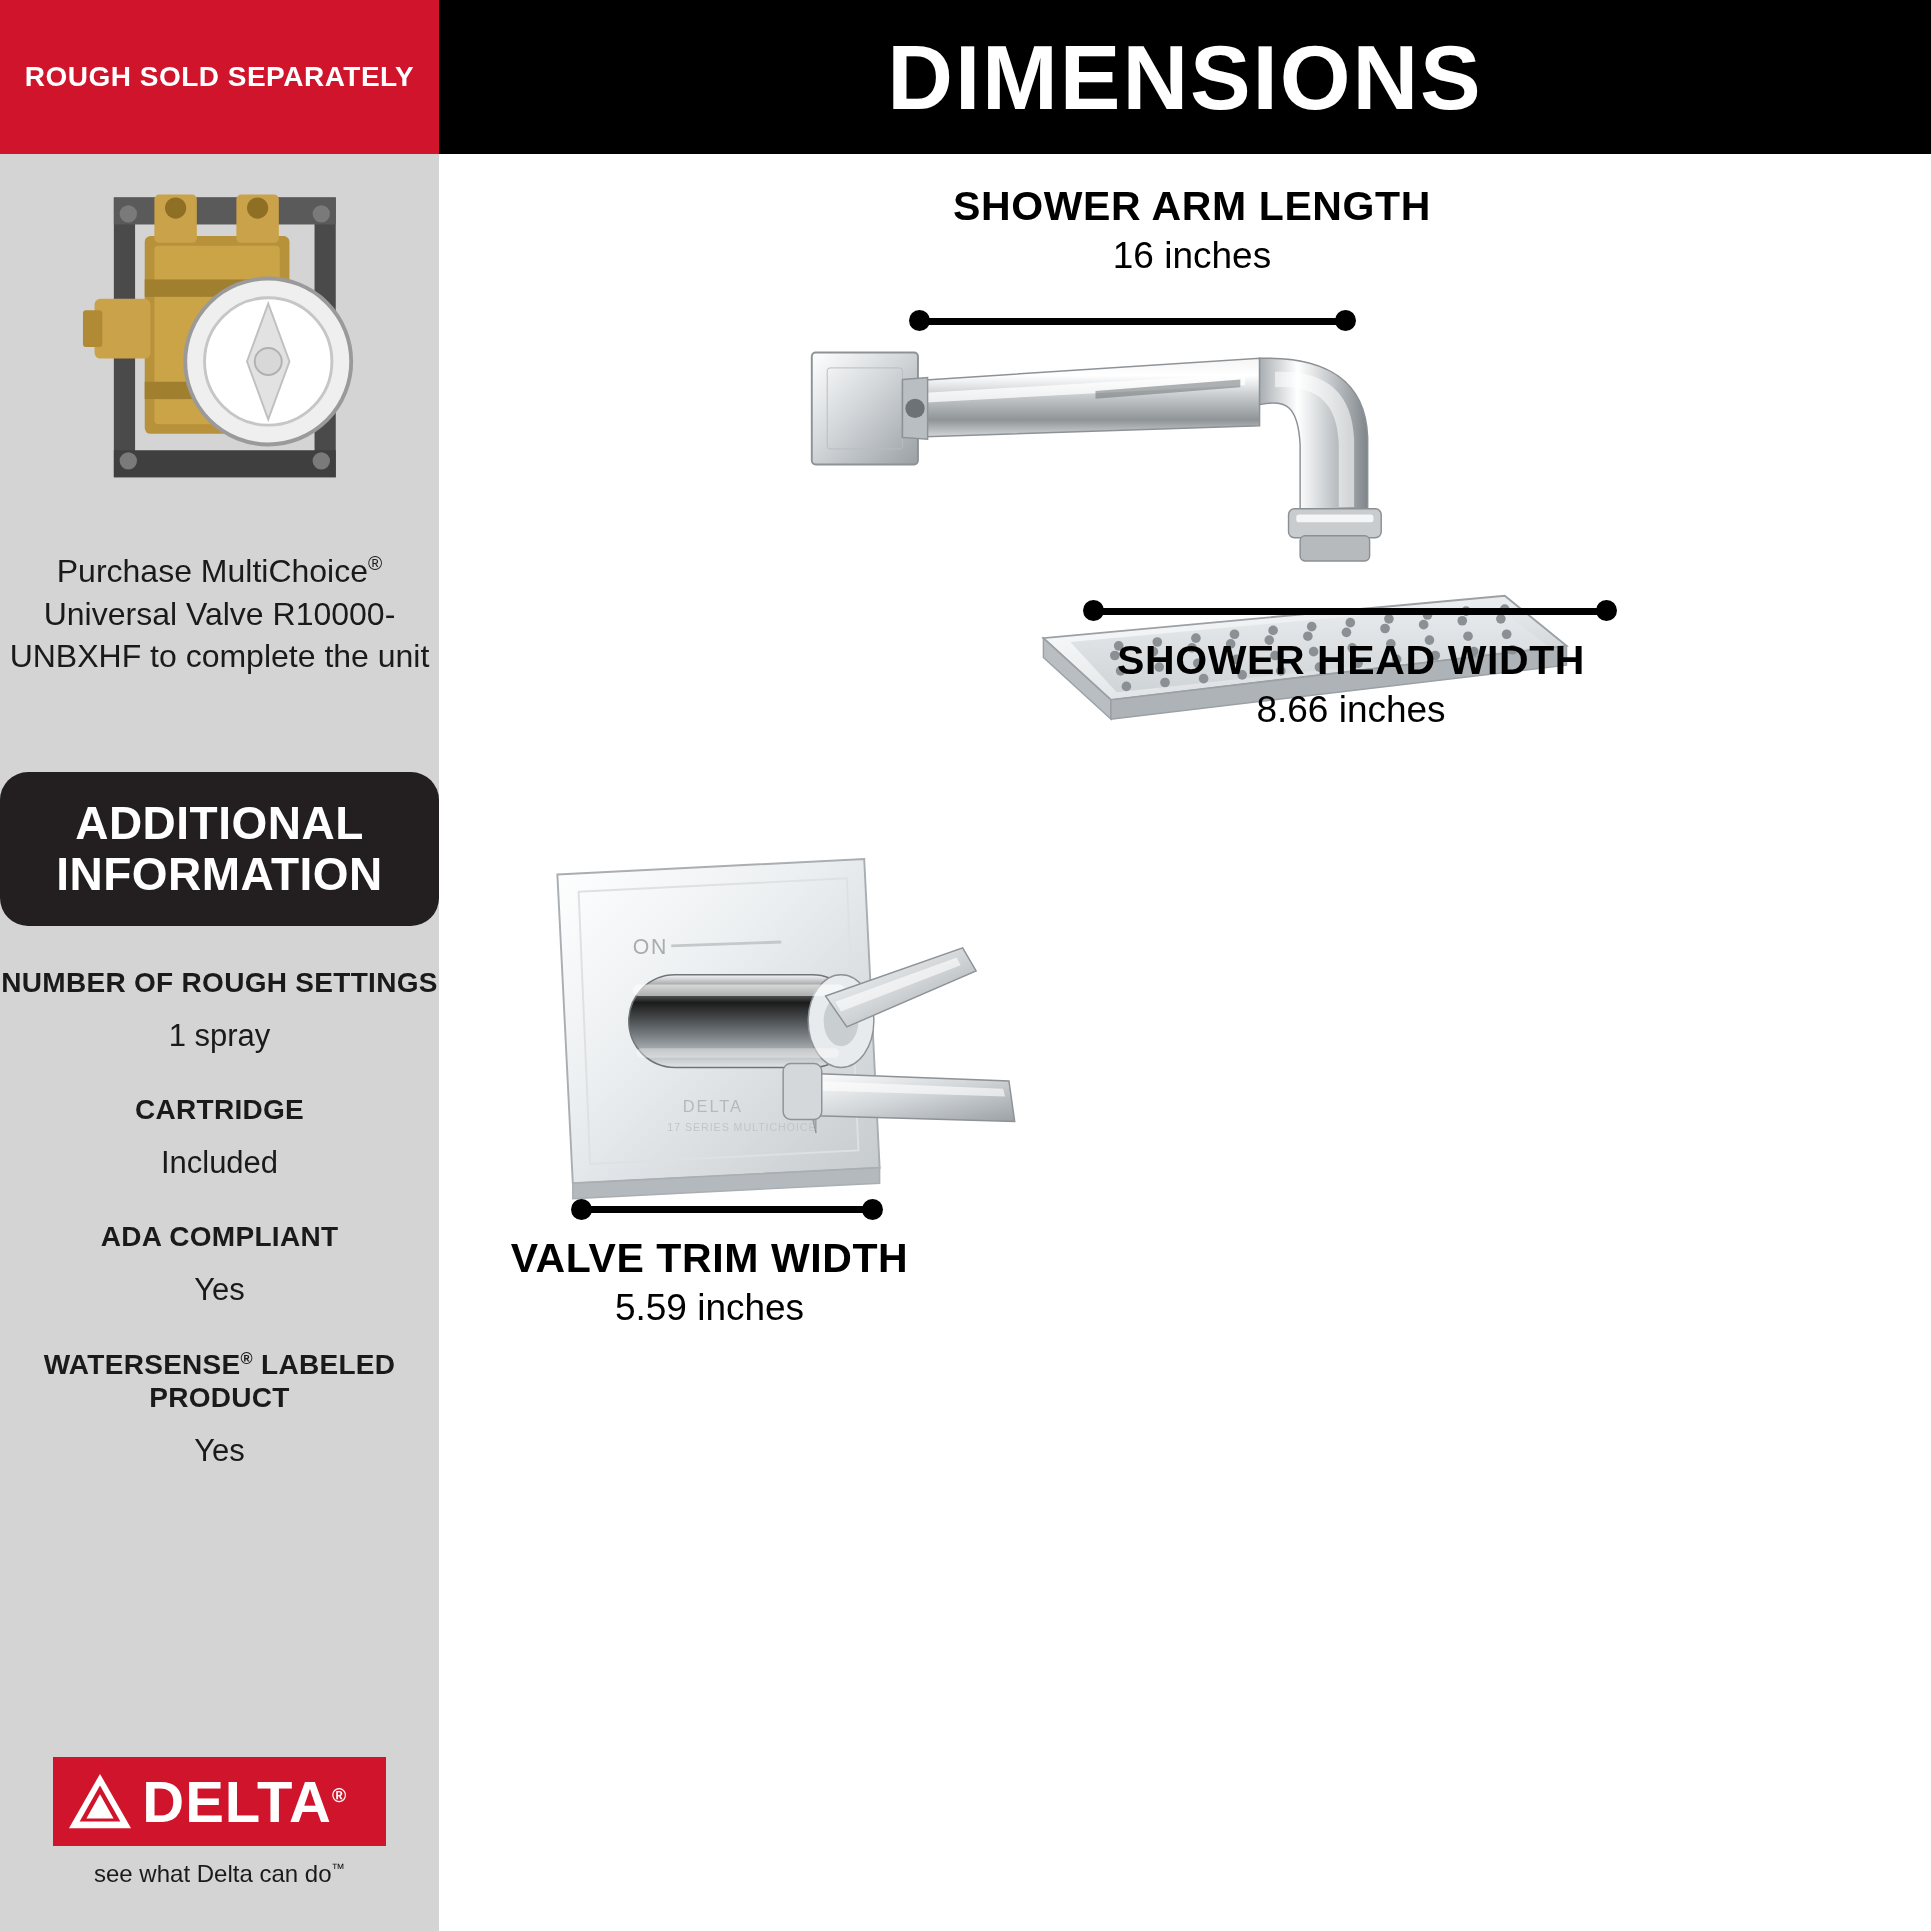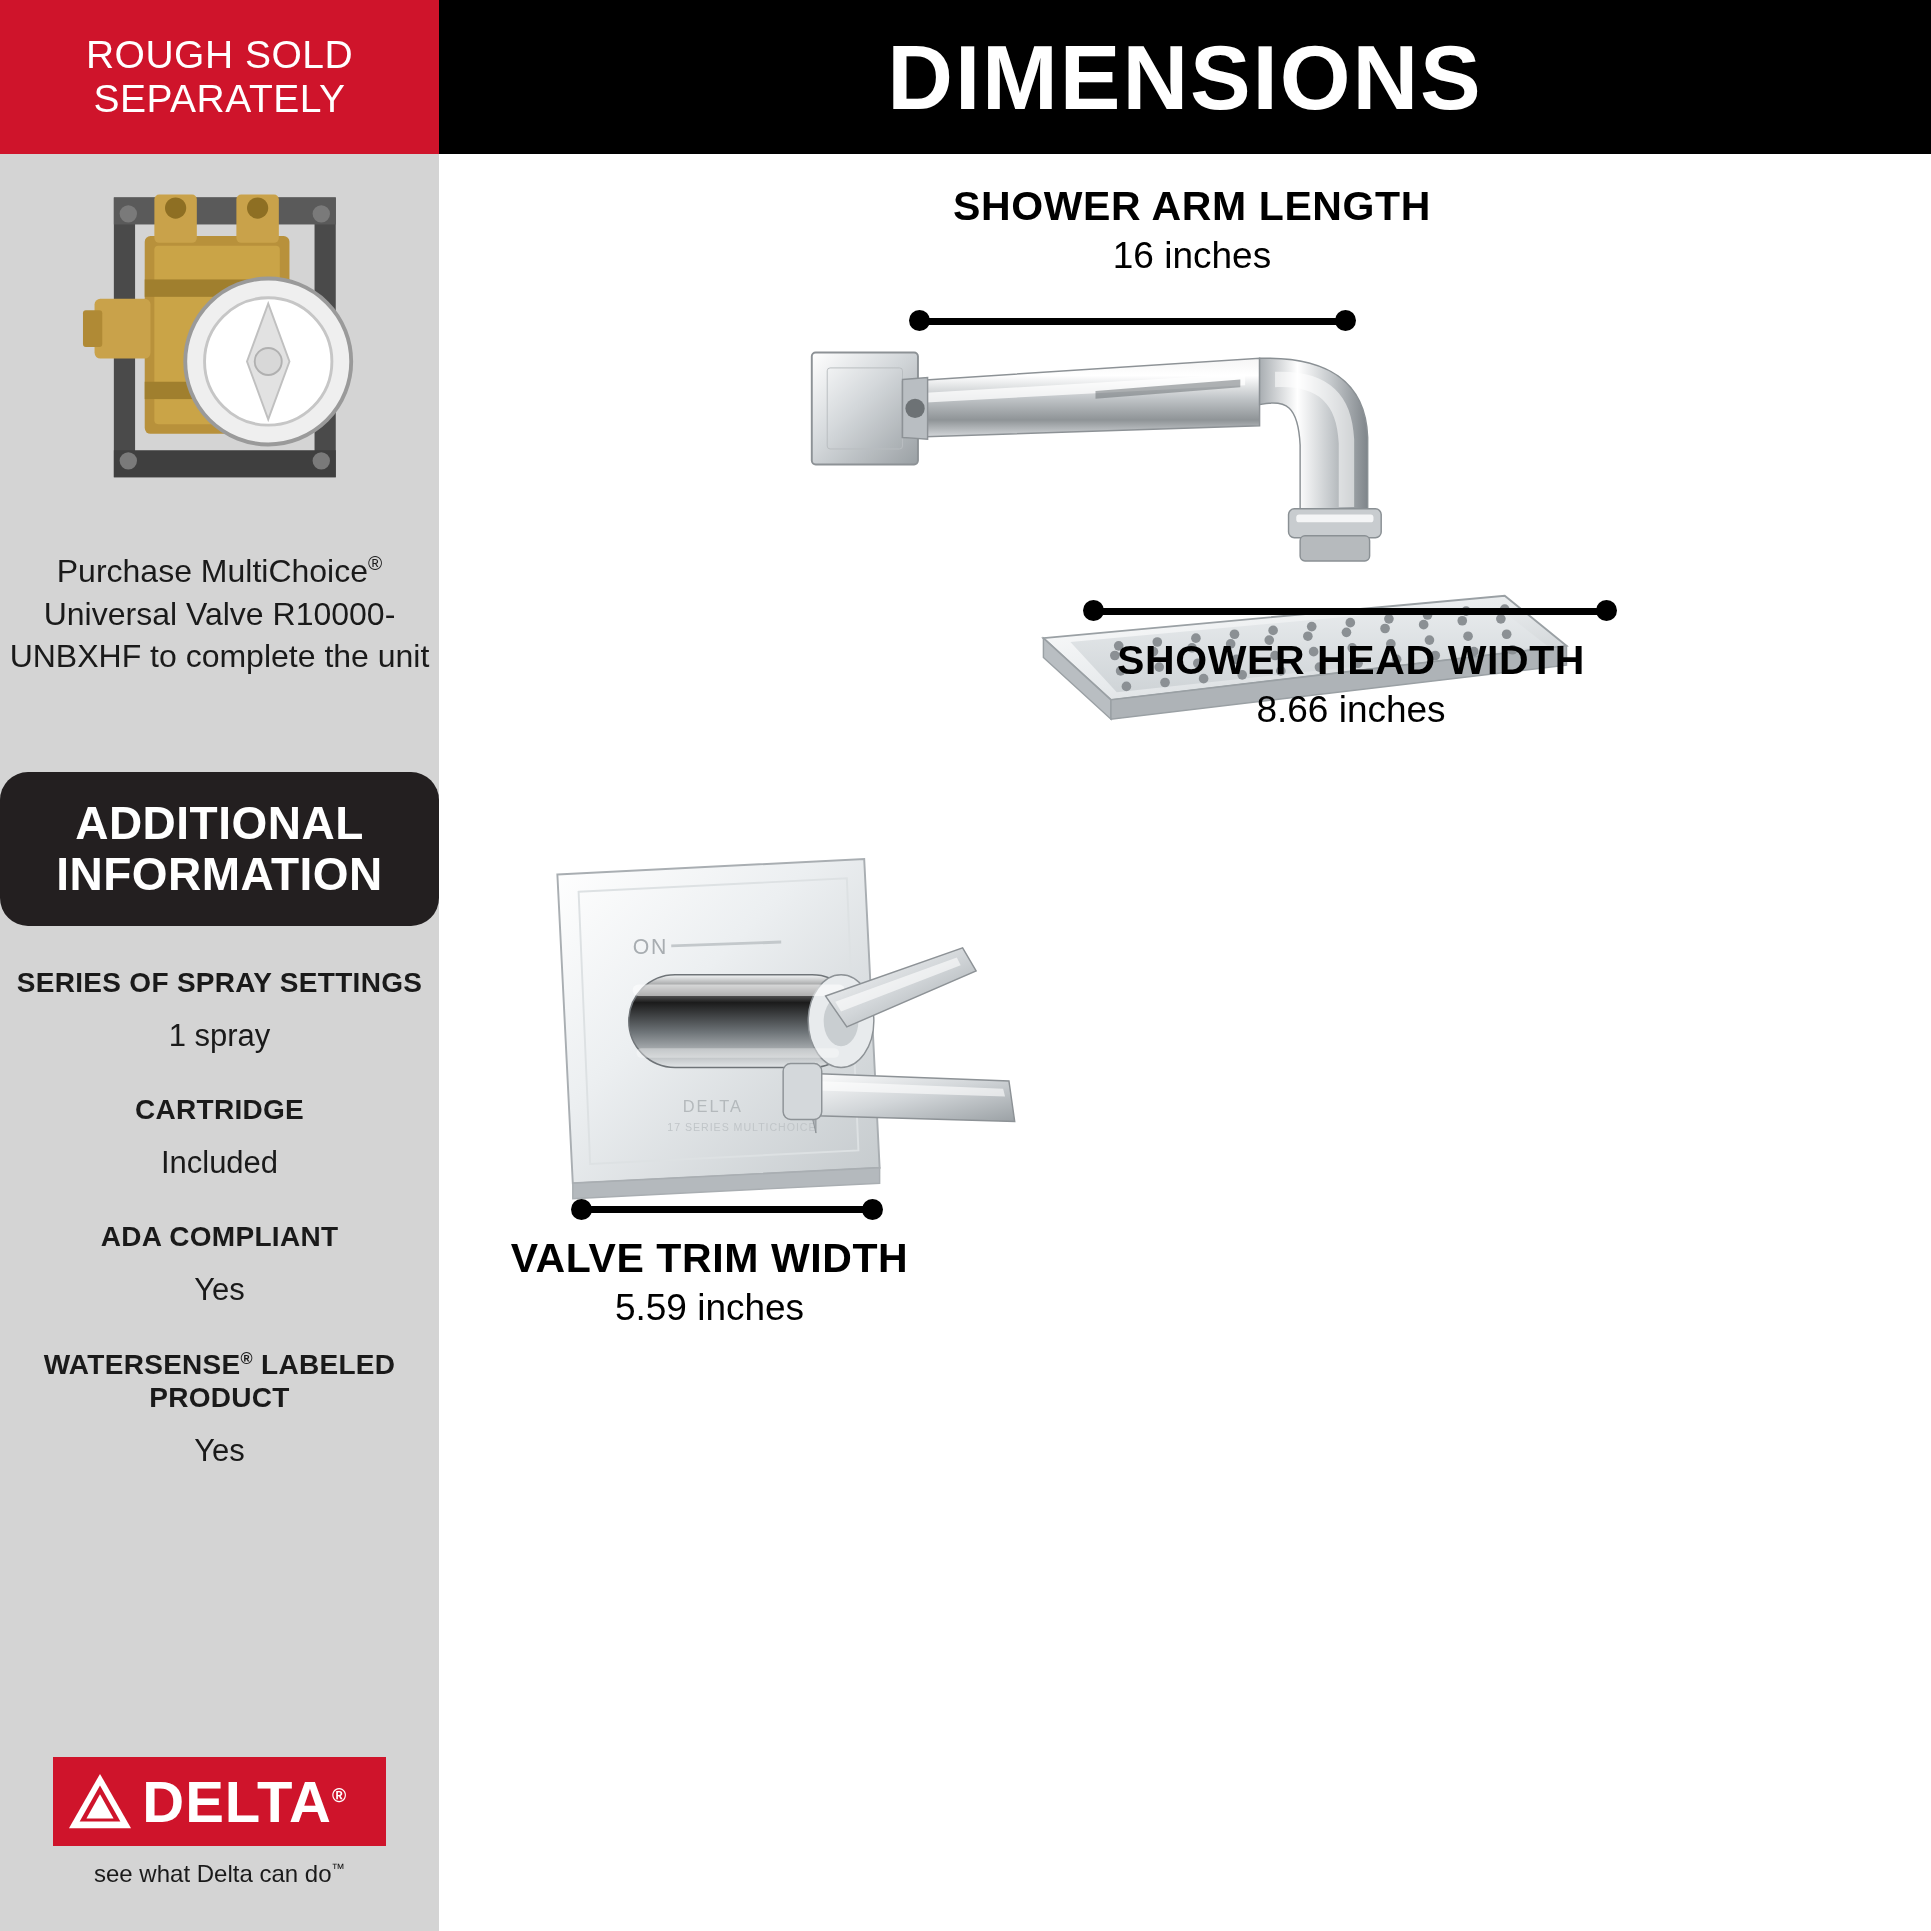--- a/index.html
+++ b/index.html
@@ -41,22 +41,22 @@
     width: 439px;
     height: 154px;
     background: #cf142b;
     color: #ffffff;
     display: flex;
     align-items: center;
     justify-content: center;
     text-align: center;
   }
   #rough-banner .txt {
-    font-size: 39px;
-    font-weight: normal;
+    font-size: 28px;
+    font-weight: bold;
     line-height: 1.12;
     letter-spacing: 0.5px;
   }
 
   
   #dimensions-header {
     position: absolute;
     left: 439px;
     top: 0;
     width: 1492px;
@@ -264,21 +264,21 @@
     <div id="rough-caption">
       <span>Purchase MultiChoice<sup>®</sup> Universal Valve R10000-UNBXHF to complete the unit</span>
     </div>
 
     <div id="addl-block">
       <div class="txt">ADDITIONAL INFORMATION</div>
     </div>
 
     <div id="spec-list">
       <div class="spec">
-        <div class="label">SERIES OF SPRAY SETTINGS</div>
+        <div class="label">NUMBER OF ROUGH SETTINGS</div>
         <div class="value">1 spray</div>
       </div>
       <div class="spec">
         <div class="label">CARTRIDGE</div>
         <div class="value">Included</div>
       </div>
       <div class="spec">
         <div class="label">ADA COMPLIANT</div>
         <div class="value">Yes</div>
       </div>

